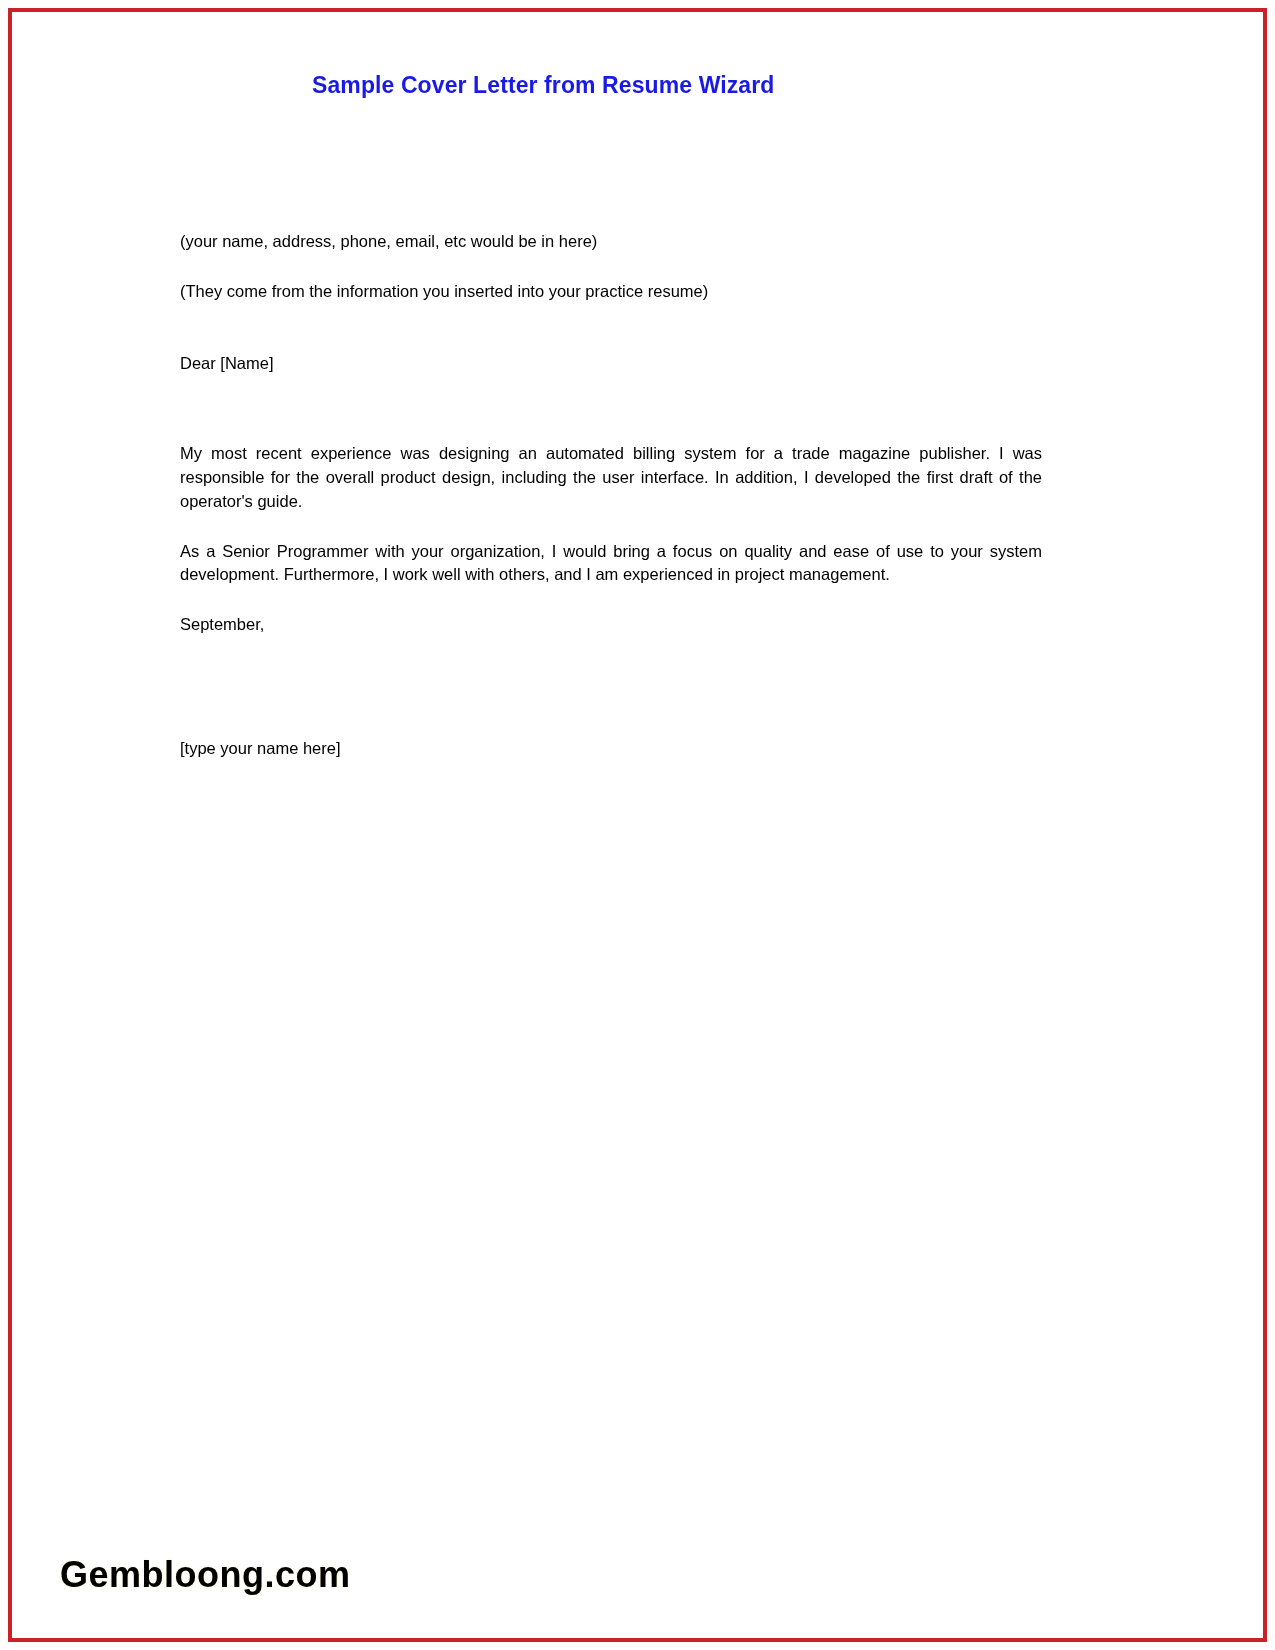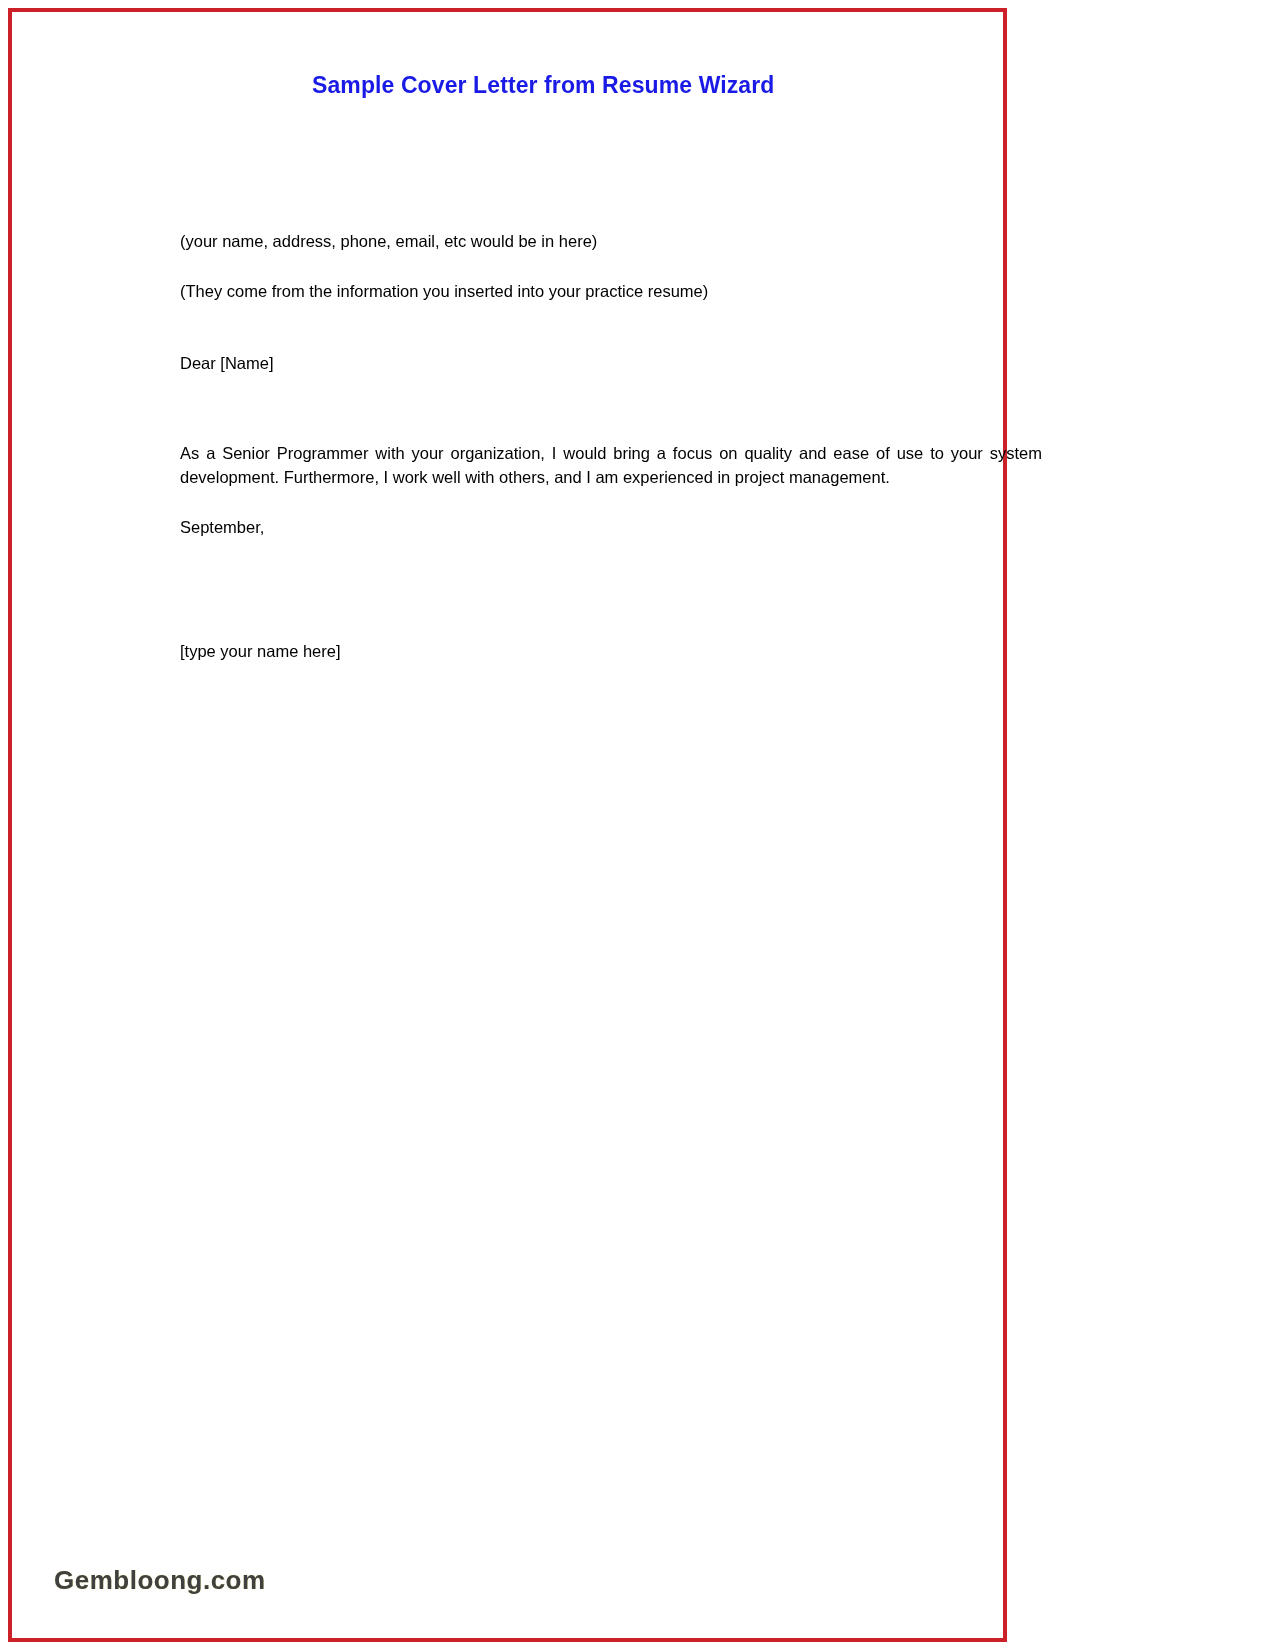--- a/index.html
+++ b/index.html
@@ -13,21 +13,21 @@
     font-family: "Liberation Sans", sans-serif;
     position: relative;
     overflow: hidden;
   }
 
   
   .page-frame {
     position: absolute;
     left: 8px;
     top: 8px;
-    width: 999px;
+    width: 1259px;
     height: 1634px;
     box-sizing: border-box;
     border: 4px solid #cc2128;
     background: #ffffff;
   }
 
   .doc-inner {
     position: absolute;
     left: 0;
     top: 0;
@@ -79,25 +79,25 @@
   .gap-md {
     height: 22px;
   }
   .gap-xl {
     height: 74px;
   }
 
   
   .watermark {
     position: absolute;
-    left: 42px;
+    left: 48px;
     bottom: 42px;
-    font-size: 26px;
+    font-size: 36px;
     font-weight: bold;
-    color: #404040;
+    color: #000000;
     letter-spacing: 0.5px;
     text-shadow: 0 0 1px rgba(220,210,40,0.6);
   }
 </style>
 </head>
 <body>
 
 <div class="page-frame">
   <div class="doc-inner">
 
@@ -110,20 +110,21 @@
       <p class="line-single">(They come from the information you inserted into your practice resume)</p>
 
       <div class="gap-md"></div>
 
 
       <p class="line-single">Dear [Name]</p>
 
       <div class="gap-lg"></div>
 
 
+      <p class="para">My most recent experience was designing an automated billing system for a trade magazine publisher. I was responsible for the overall product design, including the user interface. In addition, I developed the first draft of the operator's guide.</p>
 
       <p class="para">As a Senior Programmer with your organization, I would bring a focus on quality and ease of use to your system development. Furthermore, I work well with others, and I am experienced in project management.</p>
 
 
       <p class="line-single">September,</p>
 
       <div class="gap-xl"></div>
 
       <p class="line-single">[type your name here]</p>
 

